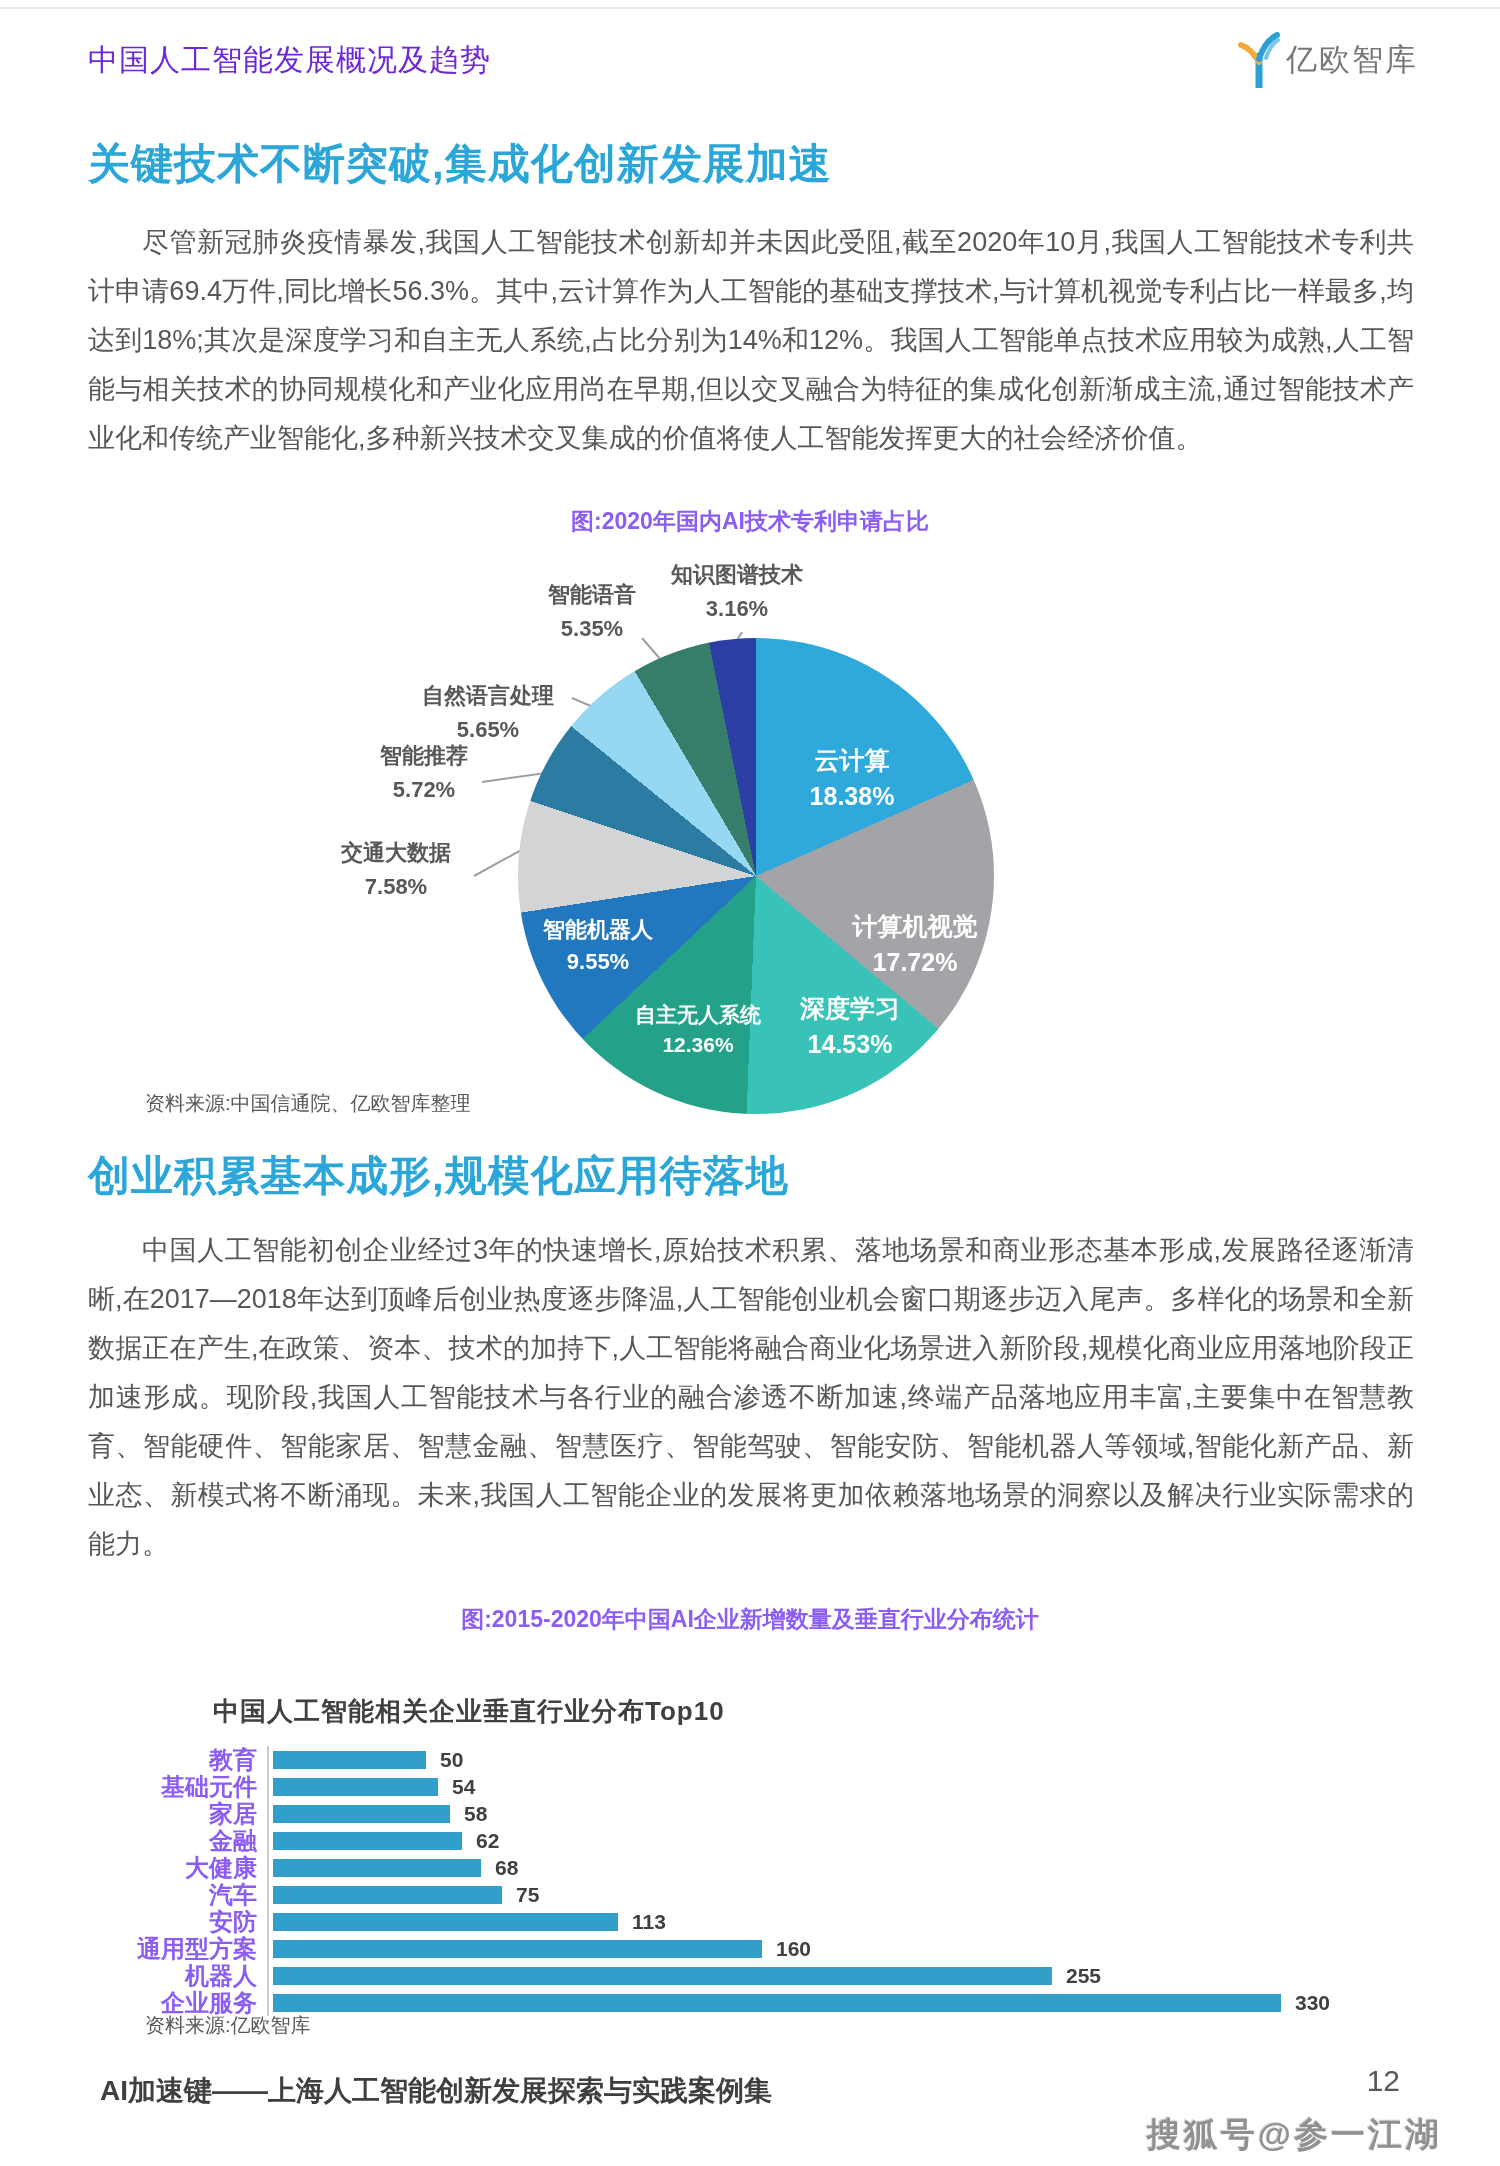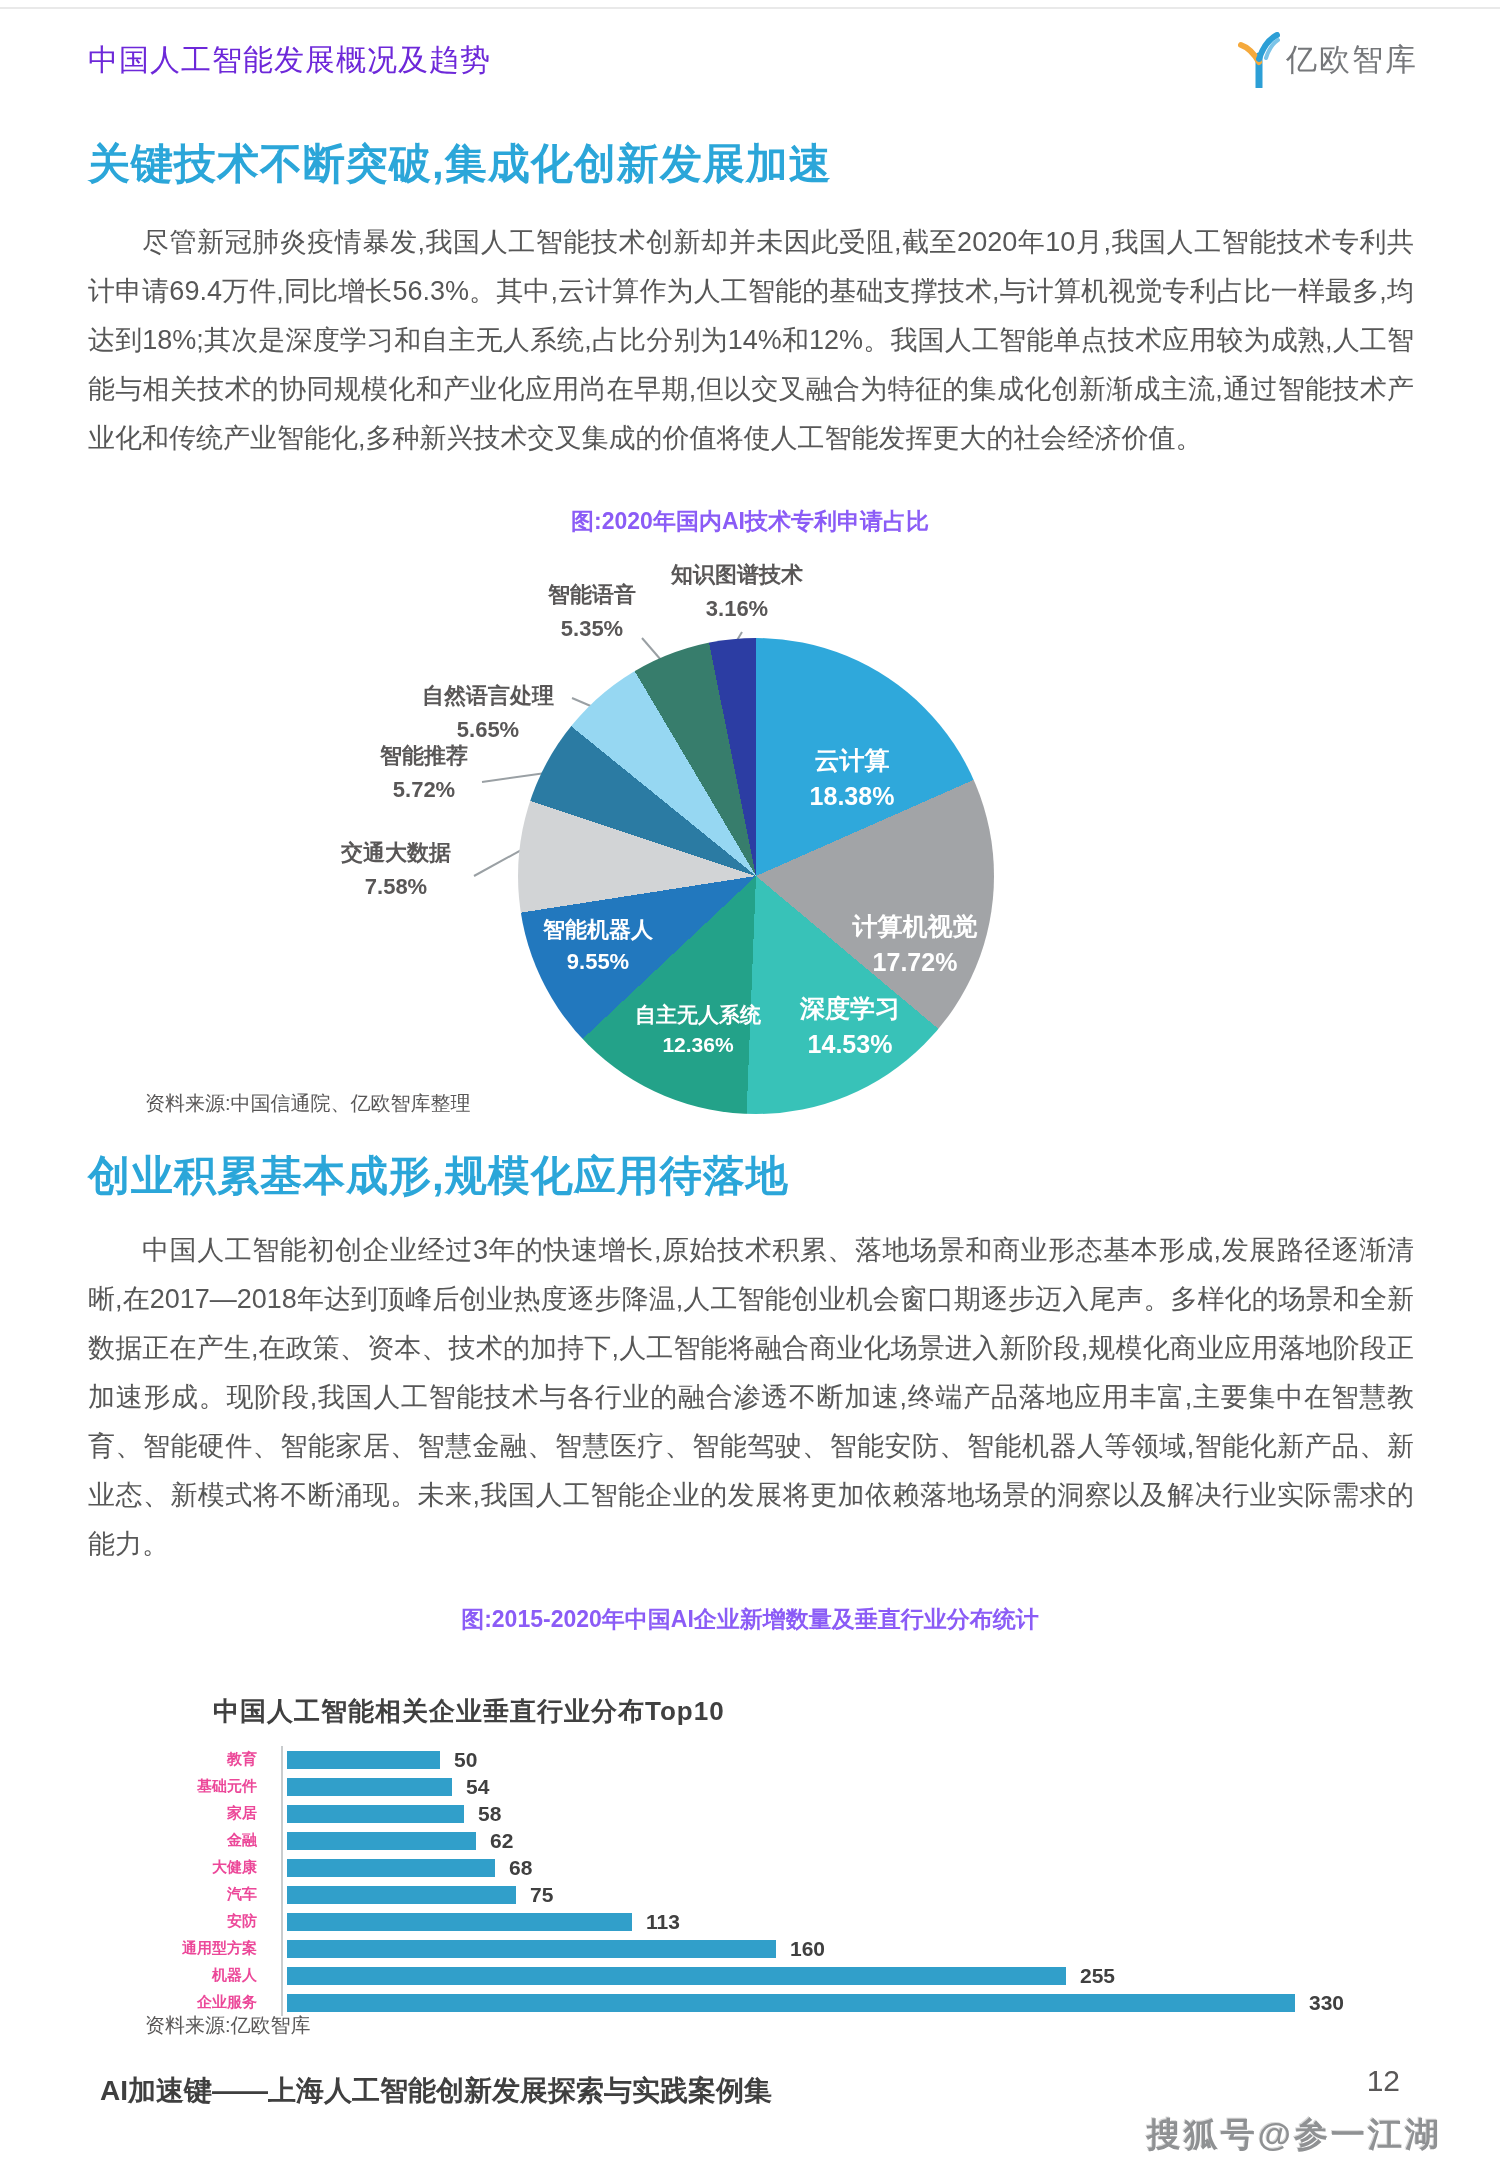--- a/index.html
+++ b/index.html
@@ -37,21 +37,21 @@
   
   .source{position:absolute;left:145px;font-size:20px;color:#595757;}
   .source.s1{top:1090px;}
   .source.s2{top:2012px;}
 
   
   .bar-chart-area{position:absolute;left:0;top:1688px;width:1500px;height:320px;}
   .bar-chart-title{position:absolute;left:213px;top:6px;font-size:26px;font-weight:bold;color:#404040;letter-spacing:1px;}
   .bar-rows{position:absolute;left:0;top:58px;width:1500px;}
   .bar-row{display:flex;align-items:center;height:27px;}
-  .bar-row-label{width:257px;text-align:right;font-size:15px;font-weight:bold;color:#ec4899;padding-right:24px;flex:none;white-space:nowrap;}
+  .bar-row-label{width:257px;text-align:right;font-size:24px;font-weight:bold;color:#8b5cf6;padding-right:10px;flex:none;white-space:nowrap;}
   .bar-track{flex:none;display:flex;align-items:center;border-left:2px solid #c9ccce;padding-left:4px;height:27px;}
   .bar-fill{height:18px;background:#319fca;}
   .bar-value{margin-left:14px;font-size:21px;font-weight:bold;color:#404040;}
 
   
   .footer-title{position:absolute;left:100px;top:2072px;font-size:28px;font-weight:bold;color:#3f3f3f;}
   .page-number{position:absolute;right:100px;top:2064px;font-size:30px;color:#595757;}
   .watermark{position:absolute;right:58px;top:2112px;font-size:34px;font-weight:bold;color:#8f9193;letter-spacing:3px;text-shadow:1px 1px 0 #ffffff,-1px -1px 0 #d8d8d8;}
 </style>
 </head>

